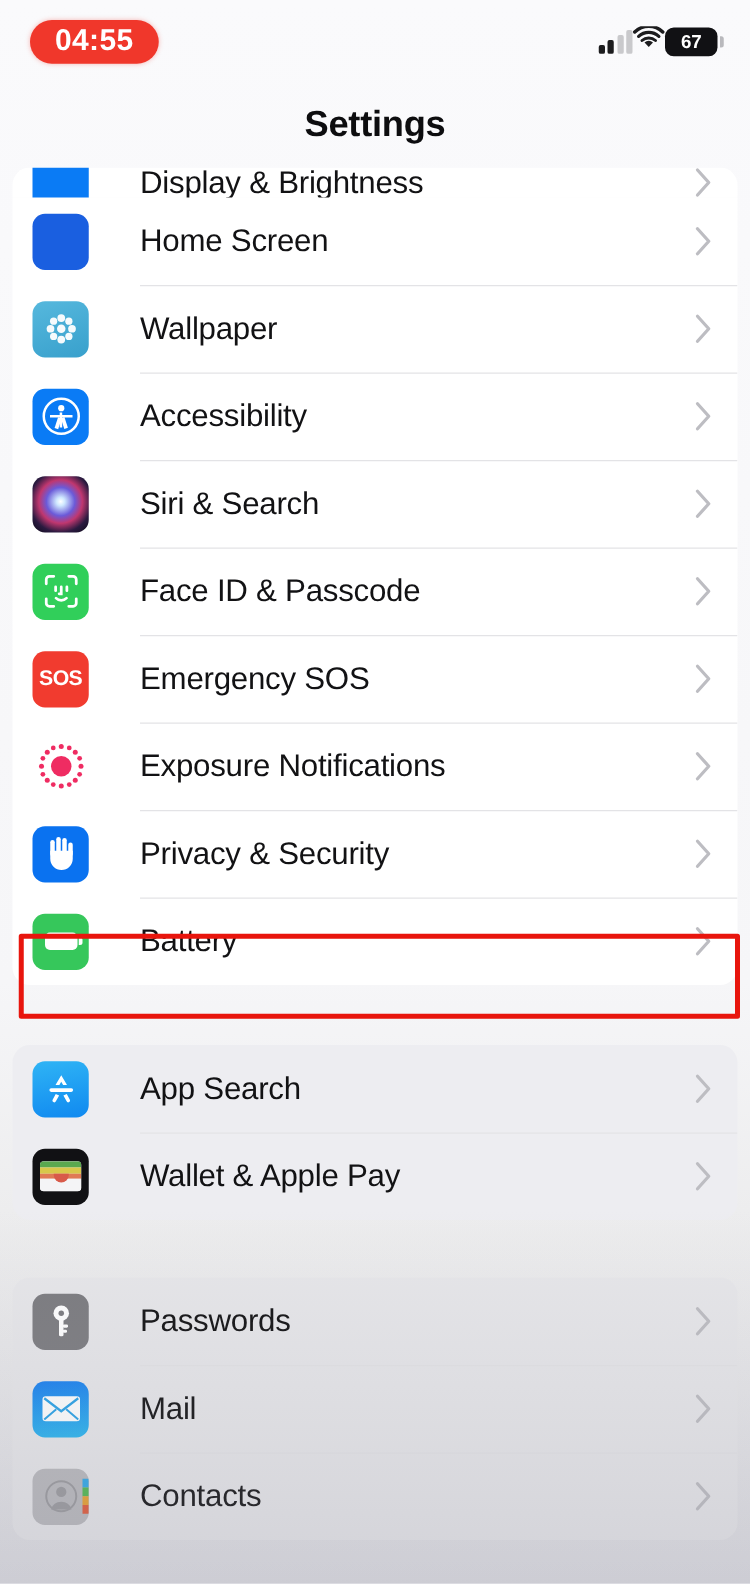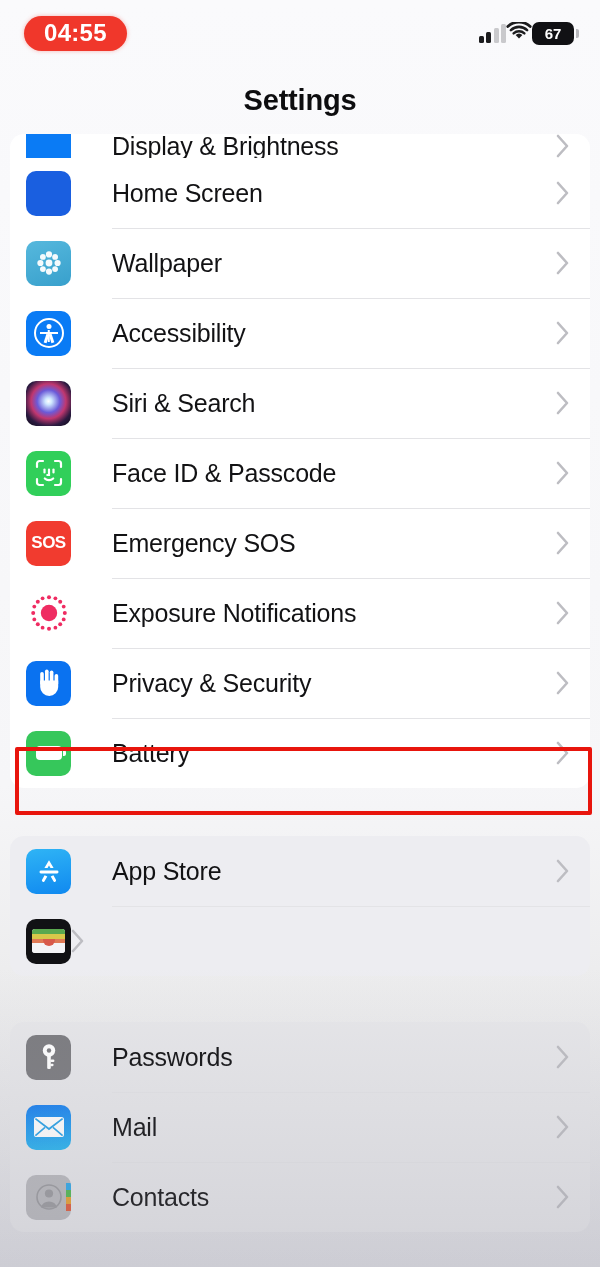--- a/index.html
+++ b/index.html
@@ -413,37 +413,38 @@
     <div class="group tinted">
       <div class="row">
         <div class="icon ic-appstore">
           <svg width="30" height="30" viewBox="0 0 30 30" fill="#ffffff">
             <path d="M15 4.2 19.6 12h-3.1l-1.5-2.6L13.5 12h-3.1z"></path>
             <rect x="5.5" y="14.6" width="19" height="2.9" rx="1.45"></rect>
             <path d="M10.6 19.2 8.2 23.6a1.45 1.45 0 1 0 2.5 1.45l2.6-4.6z"></path>
             <path d="M19.4 19.2l2.4 4.4a1.45 1.45 0 1 1-2.5 1.45l-2.6-4.6z"></path>
           </svg>
         </div>
-        <div class="label">App Store</div>
+        <div class="label">App Search</div>
         <div class="chev">
           <svg width="14" height="26" viewBox="0 0 14 26">
               <path d="M2 3 11 13 2 23" stroke="currentColor" stroke-width="2.6" fill="none" stroke-linecap="round" stroke-linejoin="round"></path>
             </svg>
         </div>
       </div>
       <div class="row">
         <div class="icon ic-wallet">
           <div class="card">
             <div class="s1"></div>
               <div class="s2"></div>
               <div class="s3"></div>
               <div class="s4"></div>
               <div class="notch"></div>
           </div>
         </div>
+        <div class="label">Wallet &amp; Apple Pay</div>
         <div class="chev">
           <svg width="14" height="26" viewBox="0 0 14 26">
               <path d="M2 3 11 13 2 23" stroke="currentColor" stroke-width="2.6" fill="none" stroke-linecap="round" stroke-linejoin="round"></path>
             </svg>
         </div>
       </div>
     </div>
 
     <div class="spacer sm"></div>
 

